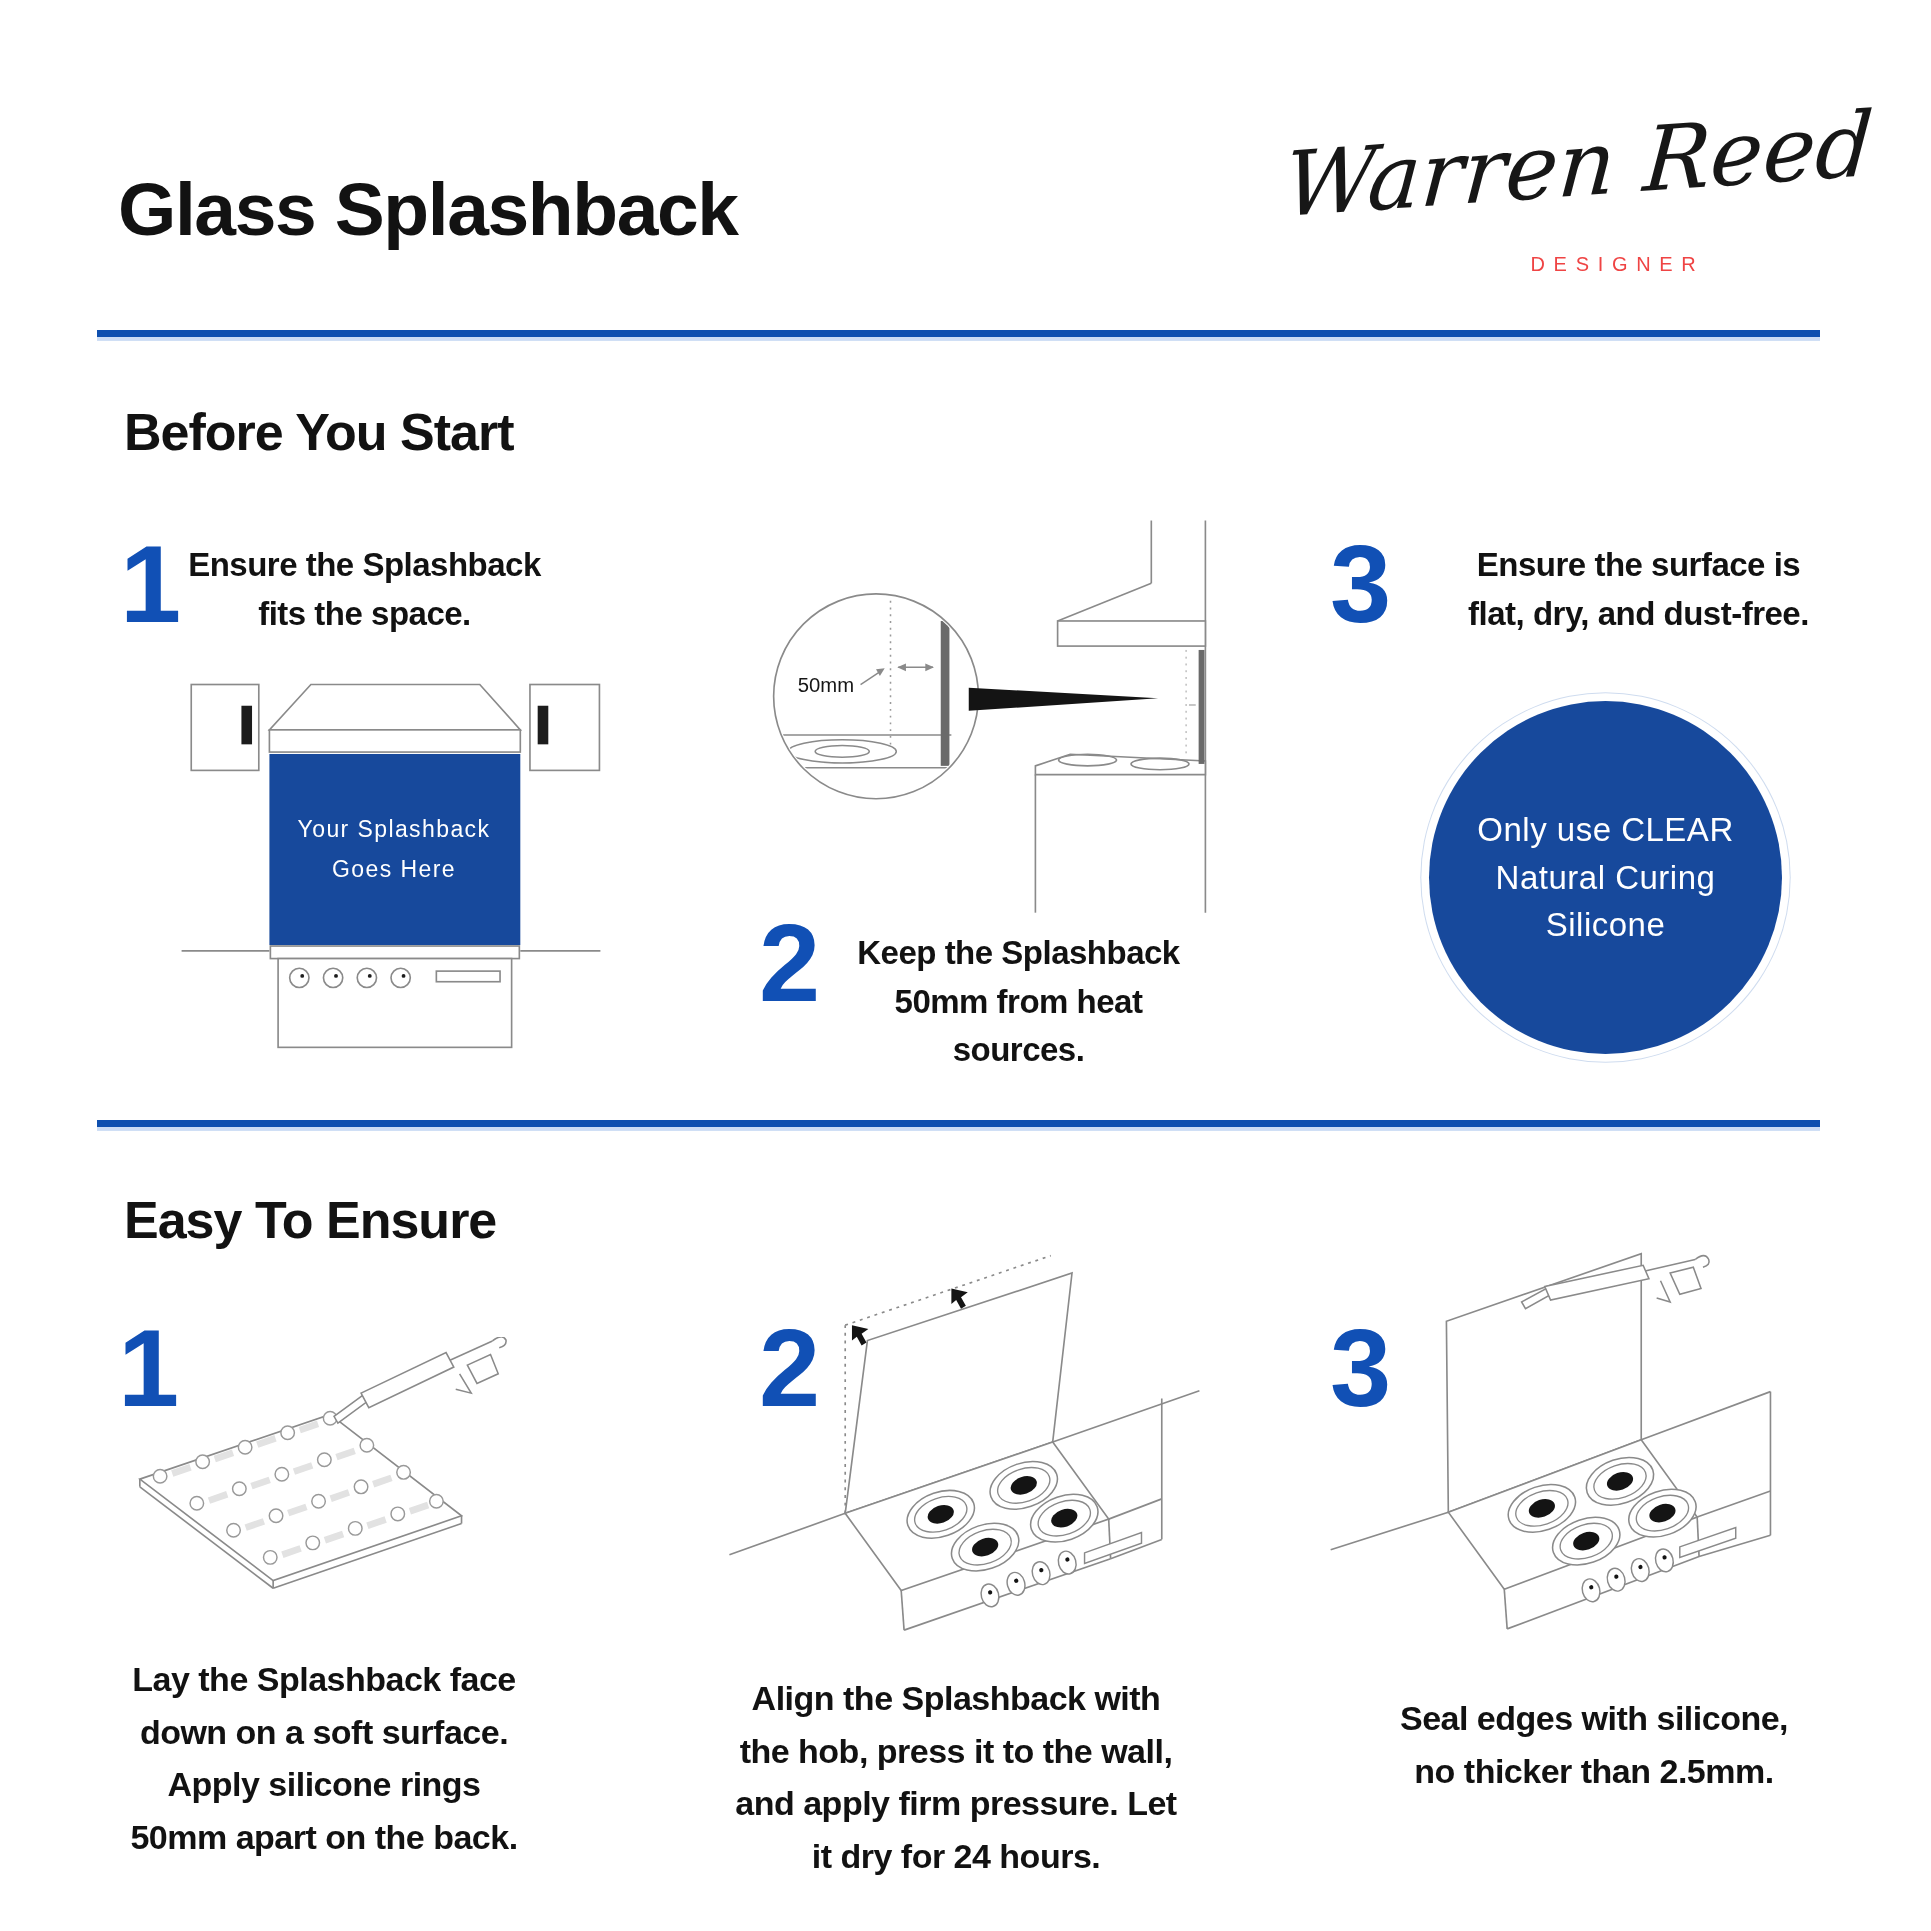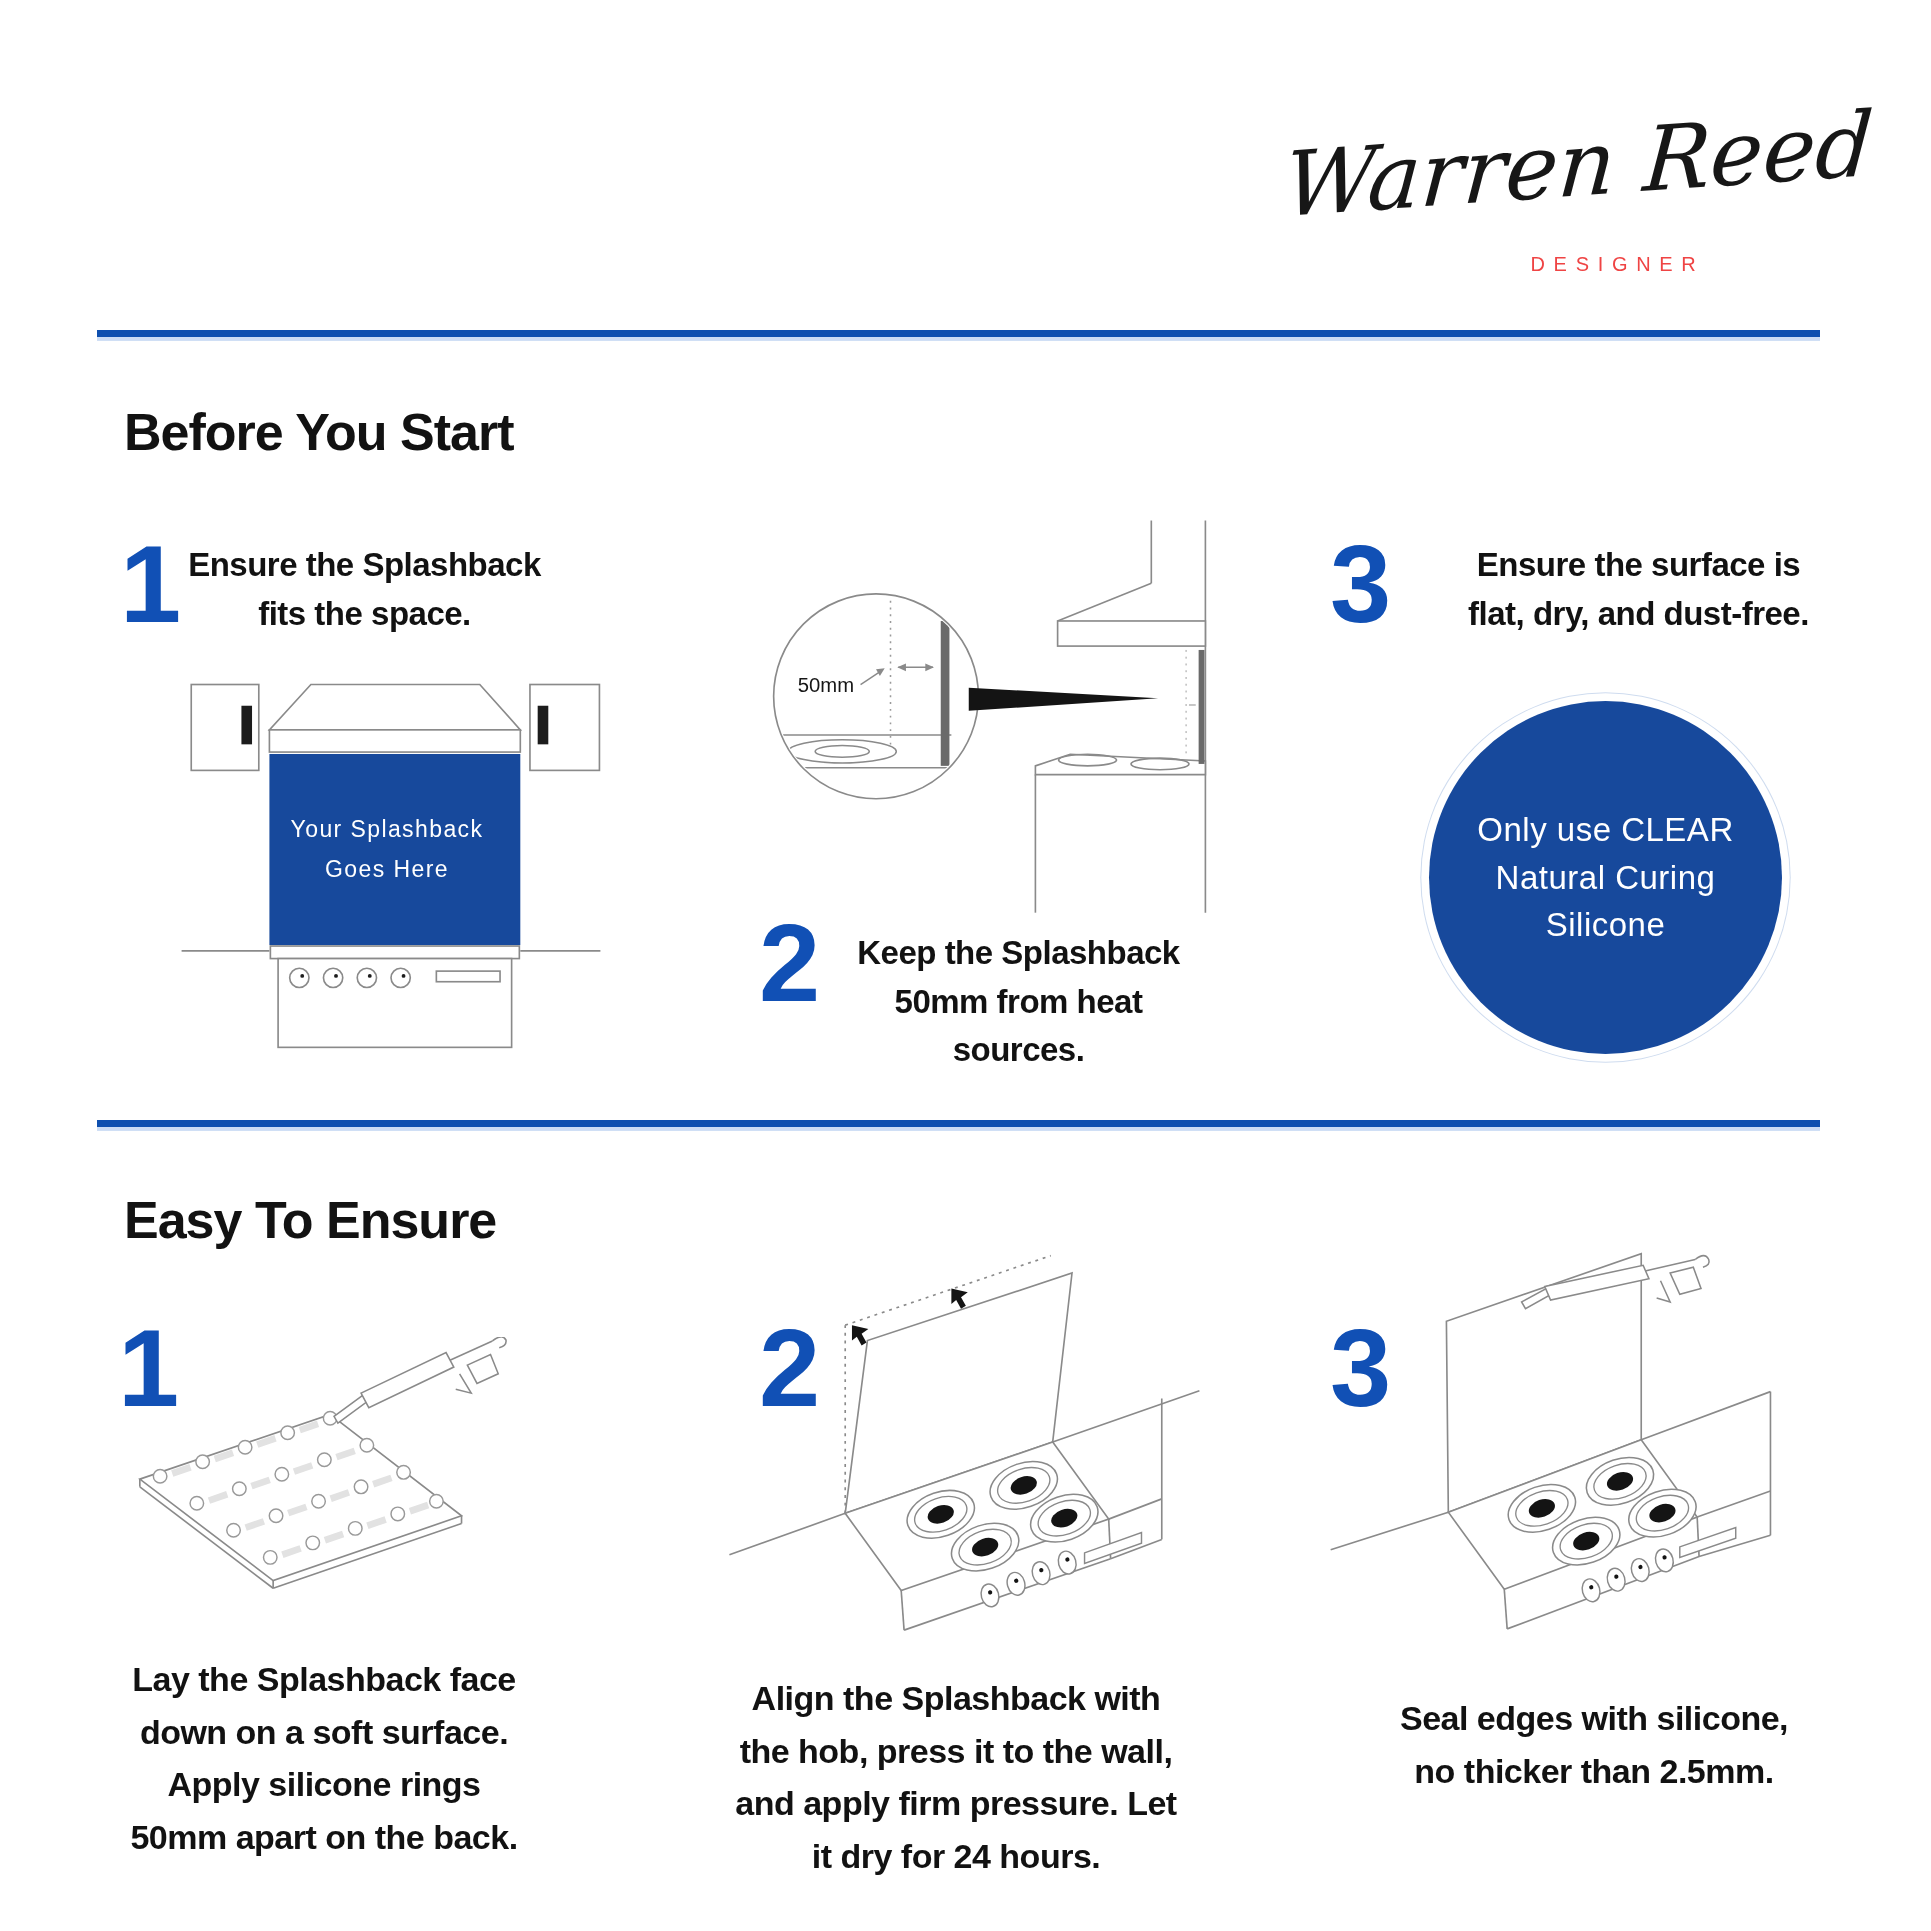--- a/index.html
+++ b/index.html
@@ -24,20 +24,21 @@
   .note-circle{width:353px;height:353px;border-radius:50%;background:var(--panel-blue,#17499C);
        box-shadow:0 0 0 7.7px #ffffff,0 0 0 8.7px #cfdcef;display:flex;align-items:center;justify-content:center}
   .note-text{color:#ffffff;font-size:33px;line-height:1.45;letter-spacing:0.5px;white-space:pre-line;text-align:center}
   svg text{font-family:"Liberation Sans",sans-serif}
   .bluefill{fill:var(--panel-blue,#17499C)}
 </style>
 </head>
 <body>
 
 <div class="abs" style="left:0;top:0;width:1931px;height:333px">
+  <div class="abs title2" style="left:118px;top:166px">Glass Splashback</div>
   <div class="abs sig" style="left:1284px;top:114px;width:541px">Warren Reed</div>
   <div class="abs designer" style="left:1357px;top:253px;width:521px">DESIGNER</div>
 </div>
 
 <div class="abs rule" style="left:97px;top:330px;width:1723px"></div>
 
 <div class="abs h2" style="left:124px;top:402px">Before You Start</div>
 
 <div class="abs num" style="left:120px;top:529px">1</div>
 <div class="abs step-text" style="left:174px;top:541px;width:381px">Ensure the Splashback
@@ -64,21 +65,21 @@
       <circle cx="245" cy="318" r="10"></circle>
     <rect x="282" y="311" width="66" height="11"></rect>
   </g>
   <g fill="#1c1c1c">
     <circle cx="143" cy="316" r="2"></circle>
       <circle cx="178" cy="316" r="2"></circle>
     <circle cx="213" cy="316" r="2"></circle>
       <circle cx="248" cy="316" r="2"></circle>
   </g>
 </svg>
-<div class="abs panel-label" style="left:272px;top:754px;width:230px;height:191px">Your Splashback
+<div class="abs panel-label" style="left:279px;top:754px;width:230px;height:191px">Your Splashback
 Goes Here</div>
 
 <svg class="abs" style="left:763px;top:507px" width="454" height="425" viewBox="0 0 470 440">
   <defs>
       <clipPath id="mag">
         <circle cx="117" cy="196" r="104"></circle>
       </clipPath>
     </defs>
   <circle cx="117" cy="196" r="106" fill="#ffffff" stroke="#8a8a8a" stroke-width="1.7"></circle>
   <g clip-path="url(#mag)" stroke="#8a8a8a" stroke-width="1.6" fill="none">

